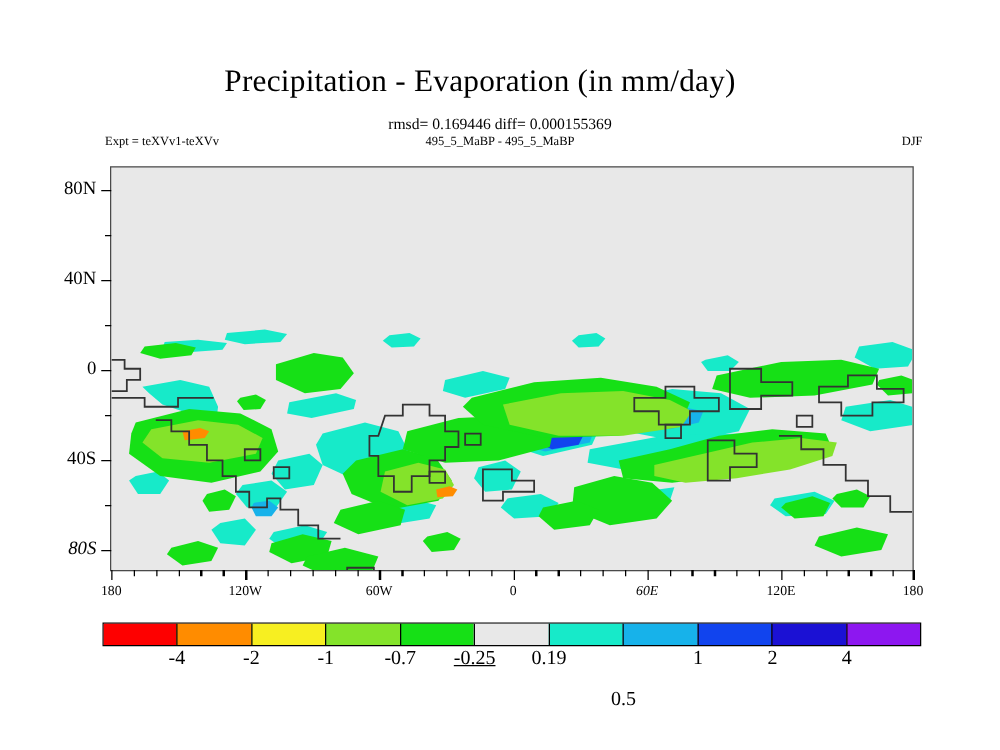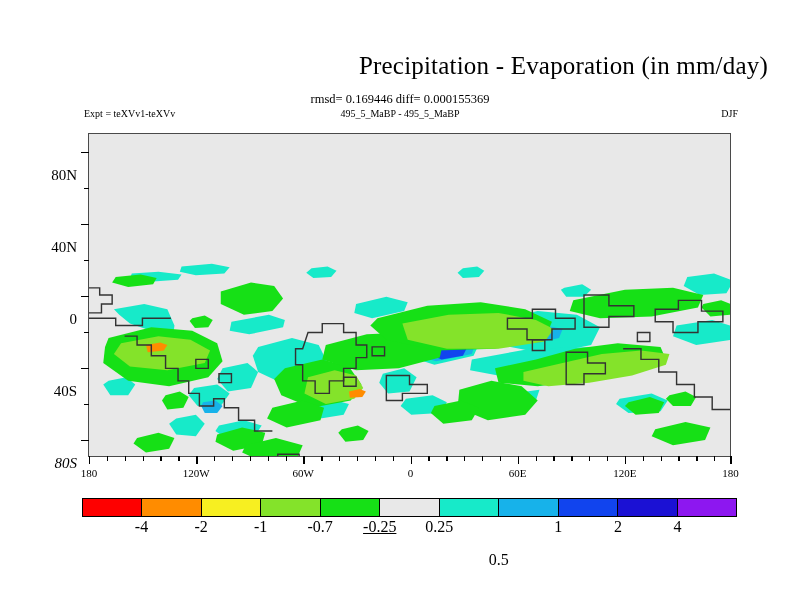--- a/index.html
+++ b/index.html
@@ -1,19 +1,19 @@
 <!DOCTYPE html>
 <html><head>
 <meta charset="utf-8">
 <style>
   html,body{margin:0;padding:0;background:#ffffff;}
   body{width:800px;height:600px;position:relative;overflow:hidden;
        font-family:"Liberation Serif",serif;color:#000;}
 
-  .title{position:absolute;left:0;top:52px;width:768px;text-align:right;
+  .title{position:absolute;left:0;top:52px;width:768px;text-align:center;
          font-size:25px;letter-spacing:.2px;}
 
   .rmsd{position:absolute;left:0;top:92px;width:800px;text-align:center;
         font-size:12.5px;}
 
   .hdr{position:absolute;top:108px;font-size:10px;white-space:nowrap;}
   .hdr-left{left:84px;}
   .hdr-center{left:0;width:800px;text-align:center;}
   .hdr-right{right:62px;}
 
@@ -24,21 +24,21 @@
   .canvasWrap svg{display:block;width:100%;height:100%;}
 
   
   .tk{position:absolute;background:#000;}
   .ytick{left:-8px;width:8px;height:1.4px;}
   .ytick.minor{left:-5px;width:5px;}
   .xtick{top:100%;width:1.4px;height:8px;}
   .xtick.minor{height:5px;}
 
   .ylab{position:absolute;right:calc(100% + 12px);font-size:15px;
-        transform:translateY(-50%);white-space:nowrap;margin-top:23px;}
+        transform:translateY(-50%);white-space:nowrap;}
   .xlab{position:absolute;top:calc(100% + 11px);font-size:11px;
         transform:translateX(-50%);white-space:nowrap;}
 
   
   .cbar{position:absolute;left:82px;top:498px;width:655px;height:19px;
         border:1.4px solid #000;box-sizing:border-box;display:flex;}
   .cbar div{flex:1 1 0;height:100%;}
   .cbarlabels{position:absolute;left:82px;top:518px;width:655px;height:22px;}
   .cbarlabels span{position:absolute;top:0;font-size:16px;
         transform:translateX(-50%);white-space:nowrap;}
@@ -206,21 +206,21 @@
 
   <div class="tk xtick" style="left:0px;"></div>
   <div class="xlab" style="left:0px;">180</div>
   <div class="tk xtick" style="left:107.2px;"></div>
   <div class="xlab" style="left:107.2px;">120W</div>
   <div class="tk xtick" style="left:214.3px;"></div>
   <div class="xlab" style="left:214.3px;">60W</div>
   <div class="tk xtick" style="left:321.5px;"></div>
   <div class="xlab" style="left:321.5px;">0</div>
   <div class="tk xtick" style="left:428.7px;"></div>
-  <div class="xlab" style="left:428.7px;">60E</div>
+  <div class="xlab" style="left:428.7px;font-style:italic;">60E</div>
   <div class="tk xtick" style="left:535.8px;"></div>
   <div class="xlab" style="left:535.8px;">120E</div>
   <div class="tk xtick" style="left:641.4px;"></div>
   <div class="xlab" style="left:641.4px;">180</div>
 
   <div class="tk xtick minor" style="left:17.9px;"></div>
   <div class="tk xtick minor" style="left:35.7px;"></div>
   <div class="tk xtick minor" style="left:53.6px;"></div>
   <div class="tk xtick minor" style="left:71.4px;"></div>
   <div class="tk xtick minor" style="left:89.3px;"></div>
@@ -263,18 +263,18 @@
     <div style="background: rgb(17, 68, 238); border-left: 1.2px solid rgb(0, 0, 0);"></div>
     <div style="background: rgb(27, 17, 212); border-left: 1.2px solid rgb(0, 0, 0);"></div>
     <div style="background: rgb(141, 23, 240); border-left: 1.2px solid rgb(0, 0, 0);"></div>
   </div>
 <div class="cbarlabels">
     <span style="left: 9.09091%;">-4</span>
     <span style="left: 18.1818%;">-2</span>
     <span style="left: 27.2727%;">-1</span>
     <span style="left: 36.3636%;">-0.7</span>
     <span style="left: 45.4545%; text-decoration: underline;">-0.25</span>
-    <span style="left: 54.5455%;">0.25</span>
+    <span style="left: 54.5455%;">0.19</span>
     <span style="left: 63.6364%; margin-top: 33px;">0.5</span>
     <span style="left: 72.7273%;">1</span>
     <span style="left: 81.8182%;">2</span>
     <span style="left: 90.9091%;">4</span>
   </div>
 
 </body></html>

